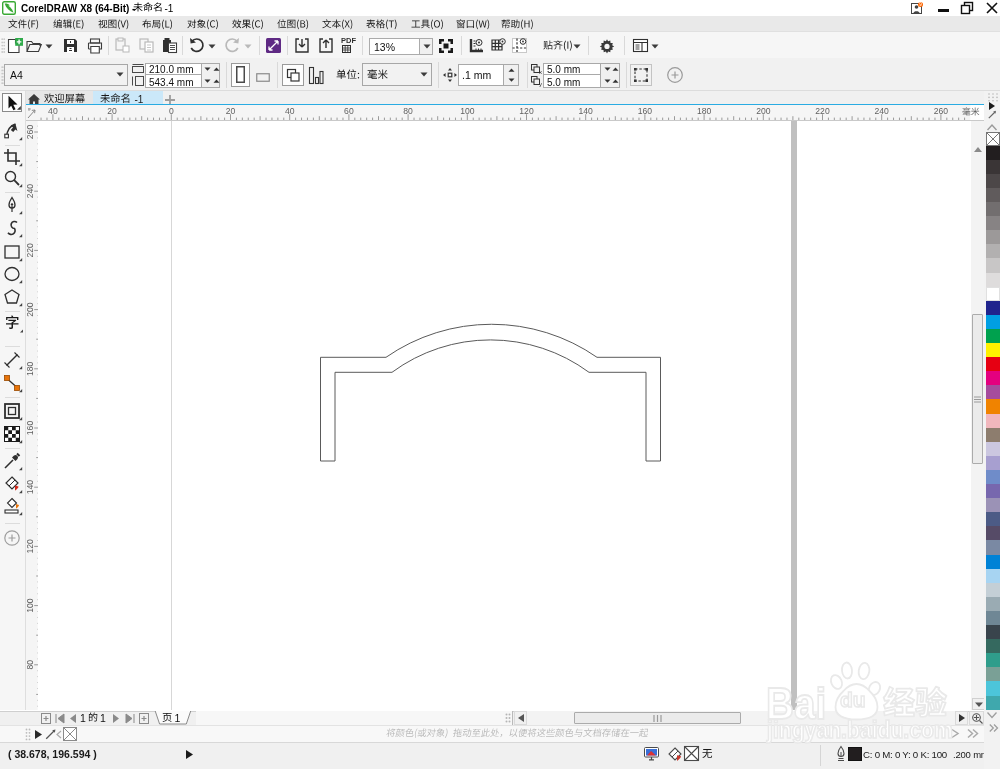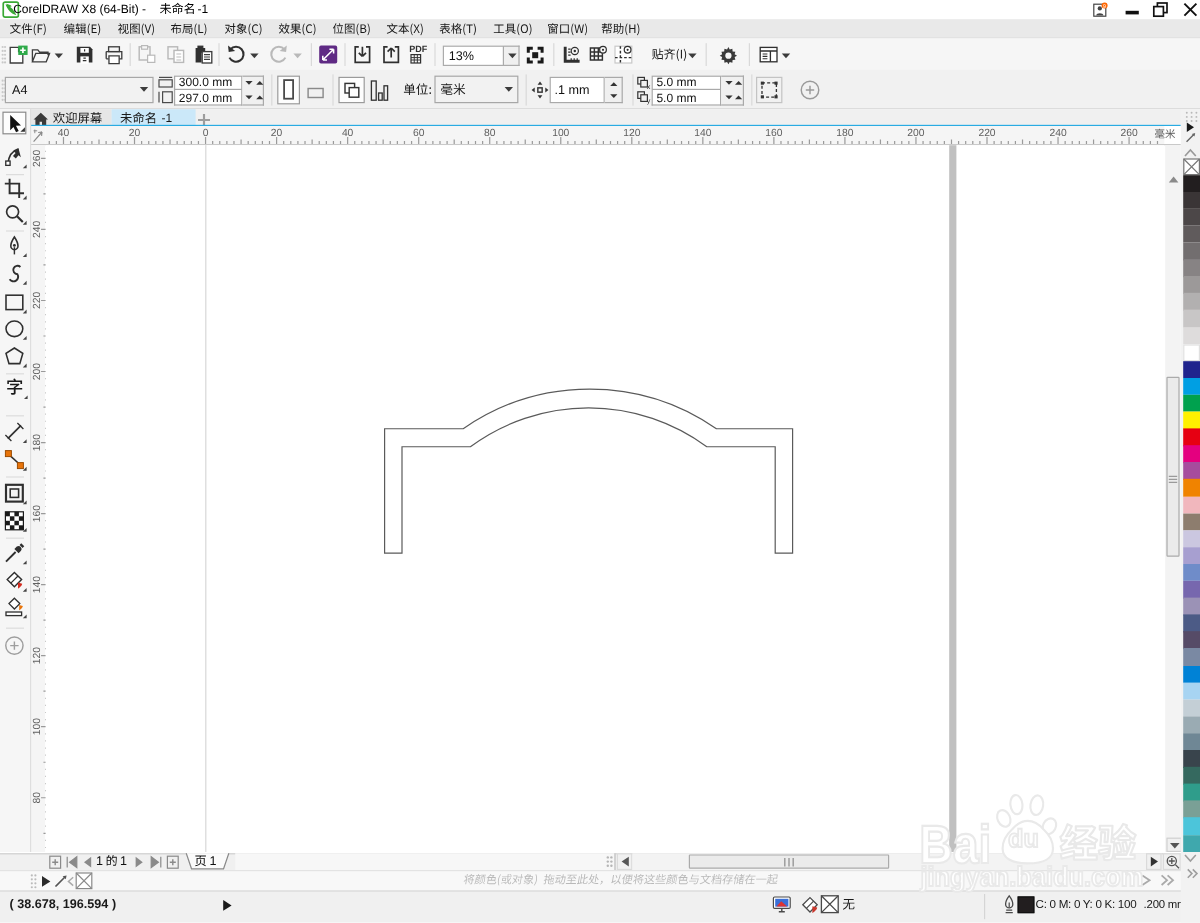--- a/index.html
+++ b/index.html
@@ -8,21 +8,21 @@
 .t{position:absolute;white-space:nowrap;color:#1a1a1a}
 svg{display:block}
 </style></head><body>
 
 <div class="ab" style="left:0px;top:0px;width:1000px;height:16px;background:#fff"></div>
 <svg class="ab" style="left:2px;top:1px;overflow:visible" width="14" height="14">
 <rect x="0.7" y="0.7" width="12.6" height="12.6" rx="1.5" fill="#fff" stroke="#3aa935" stroke-width="1.4"></rect>
 <path d="M2.6 2.6 C7.2 4.6 10.2 7.8 11.6 11.8 C7.2 10.4 4.2 7.2 2.6 2.6 Z" fill="#3aa935"></path>
 <path d="M3.2 2.2 C5.2 2.6 6.6 3.2 7.8 4.2 L4.6 5.4 Z" fill="#3aa935"></path>
 </svg>
-<div class="t" style="left:11px;top:3px;font-size:10px;color:#000;font-weight:normal;letter-spacing:0">CorelDRAW X8 (64-Bit) - </div>
+<div class="t" style="left:21px;top:3px;font-size:10px;color:#000;font-weight:bold;letter-spacing:0">CorelDRAW X8 (64-Bit) - </div>
 <svg style="position:absolute;left:133px;top:2.2px;overflow:visible" width="31" height="13">
     <path d="M4.6 0.4V2H1.3V2.8H4.6V4.5H0.6V5.2H4.2C3.3 6.5 1.7 7.8 0.3 8.4C0.5 8.6 0.8 8.9 0.9 9C2.2 8.4 3.6 7.2 4.6 5.8V9.6H5.4V5.8C6.4 7.1 7.8 8.4 9.1 9.1C9.2 8.9 9.5 8.6 9.7 8.4C8.3 7.8 6.7 6.5 5.8 5.2H9.4V4.5H5.4V2.8H8.7V2H5.4V0.4Z M15.1 0.3C14.1 1.6 12.2 2.9 10.3 3.4C10.5 3.6 10.7 3.9 10.8 4.1C11.5 3.9 12.3 3.5 13 3.1V3.7H17V3.1C17.6 3.5 18.4 3.8 19.1 4.1C19.2 3.8 19.5 3.5 19.7 3.3C18.1 2.9 16.4 2 15.5 0.9L15.7 0.7ZM13 3C13.8 2.6 14.5 2 15 1.5C15.6 2 16.2 2.6 16.9 3ZM11.3 4.6V8.8H12V8H14.3V4.6ZM12 5.2H13.6V7.3H12ZM15.4 4.6V9.6H16.1V5.2H18V7.4C18 7.5 18 7.5 17.9 7.5C17.7 7.5 17.2 7.5 16.7 7.5C16.8 7.7 16.9 8 16.9 8.2C17.7 8.2 18.1 8.2 18.4 8.1C18.7 8 18.8 7.8 18.8 7.4V4.6Z M22.6 3.5C23.1 3.9 23.7 4.3 24.2 4.7C23 5.4 21.7 5.8 20.5 6.1C20.6 6.2 20.8 6.6 20.9 6.8C21.4 6.6 22 6.5 22.5 6.3V9.6H23.3V9.1H27.7V9.6H28.5V5.4H24.5C26.2 4.5 27.6 3.3 28.4 1.7L27.9 1.4L27.8 1.4H24.3C24.5 1.1 24.7 0.8 24.9 0.5L24.1 0.4C23.5 1.3 22.3 2.4 20.7 3.2C20.9 3.3 21.1 3.6 21.2 3.8C22.2 3.3 23 2.7 23.6 2.1H27.3C26.7 3 25.9 3.7 24.9 4.4C24.4 3.9 23.7 3.4 23.2 3.1ZM27.7 8.4H23.3V6.1H27.7Z" fill="#000"></path>
   </svg>
 <div class="t" style="left:164.5px;top:3px;font-size:10px;color:#000;font-weight:normal;letter-spacing:0">-1</div>
 <svg class="ab" style="left:911px;top:2px;overflow:visible" width="12" height="12">
 <rect x="0.5" y="1.5" width="10" height="10" fill="none" stroke="#444" stroke-width="1"></rect>
 <circle cx="5.5" cy="5" r="1.8" fill="#444"></circle>
 <path d="M2.5 11 C2.5 8.5 8.5 8.5 8.5 11 Z" fill="#444"></path>
 <circle cx="9.5" cy="2.5" r="2.5" fill="#f60"></circle>
 <text x="9.5" y="4.3" font-size="4.5" fill="#fff" text-anchor="middle" font-family="Liberation Sans">9</text>
@@ -232,22 +232,22 @@
 <svg class="ab" style="left:132px;top:64px;overflow:visible" width="12" height="9">
 <rect x="0.5" y="2.5" width="11" height="6" fill="none" stroke="#4a4a4a" stroke-width="1"></rect>
 <path d="M0.5 0.5 h11" stroke="#4a4a4a" stroke-width="1"></path>
 </svg>
 <svg class="ab" style="left:132px;top:76px;overflow:visible" width="12" height="10">
 <rect x="3.5" y="0.5" width="8" height="9" fill="none" stroke="#4a4a4a" stroke-width="1"></rect>
 <path d="M0.5 0.5 v9" stroke="#4a4a4a" stroke-width="1"></path>
 </svg>
 <div class="ab" style="left:145px;top:62.5px;width:57px;height:12.5px;background:#fff;border:1px solid #a9a9a9"></div>
 <div class="ab" style="left:145px;top:75px;width:57px;height:12.5px;background:#fff;border:1px solid #a9a9a9;border-top:none"></div>
-<div class="t" style="left:149px;top:64px;font-size:10px;color:#111;font-weight:normal;letter-spacing:0">300.0 mm</div>
-<div class="t" style="left:149px;top:76.5px;font-size:10px;color:#111;font-weight:normal;letter-spacing:0">297.0 mm</div>
+<div class="t" style="left:149px;top:64px;font-size:10px;color:#111;font-weight:normal;letter-spacing:0">210.0 mm</div>
+<div class="t" style="left:149px;top:76.5px;font-size:10px;color:#111;font-weight:normal;letter-spacing:0">543.4 mm</div>
 <div class="ab" style="left:202px;top:62.5px;width:18px;height:25px;background:#f0f0f0;border:1px solid #a9a9a9;border-left:none"></div>
 <svg class="ab" style="left:204px;top:66.5px;overflow:visible" width="7" height="4">
     <path d="M0.5 0.5 h6 l-3 3.2 Z" fill="#333"></path>
   </svg>
 <svg class="ab" style="left:212.5px;top:66.5px;overflow:visible" width="7" height="4">
     <path d="M3.5 0.5 l3 3.2 h-6 Z" fill="#333"></path>
   </svg>
 <svg class="ab" style="left:204px;top:79px;overflow:visible" width="7" height="4">
     <path d="M0.5 0.5 h6 l-3 3.2 Z" fill="#333"></path>
   </svg>

